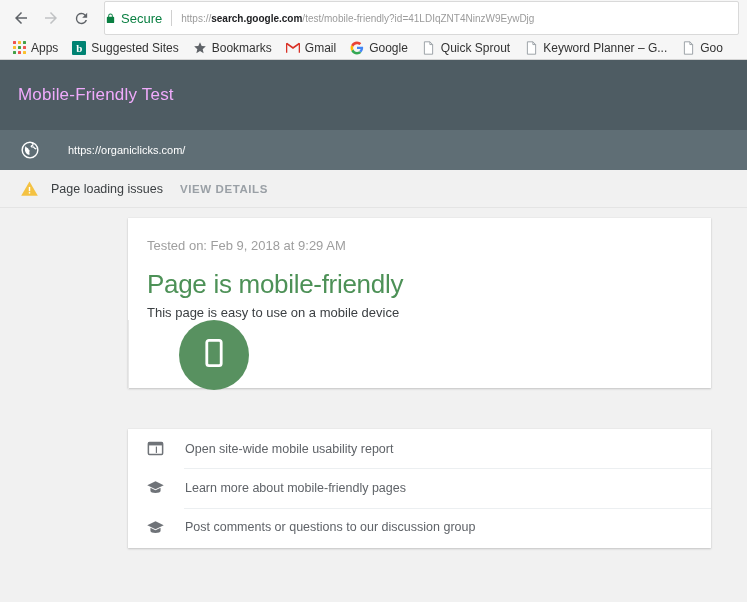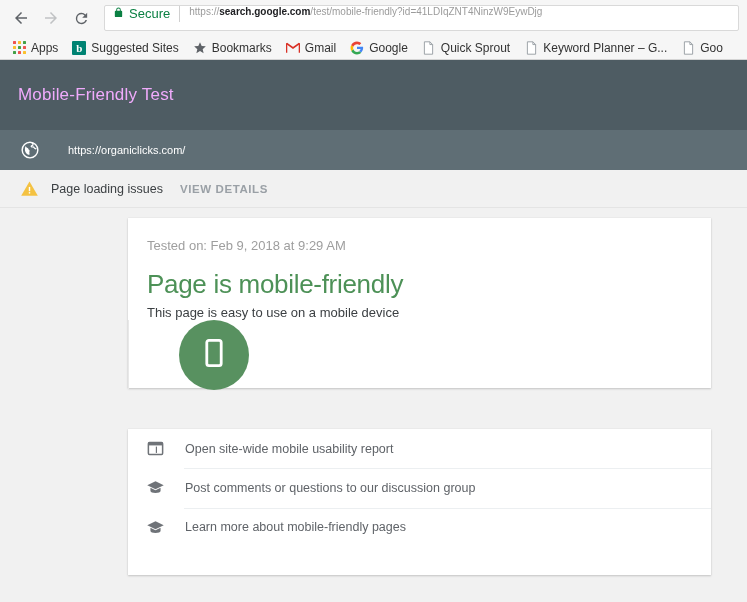--- a/index.html
+++ b/index.html
@@ -37,26 +37,27 @@
     align-items: center;
     justify-content: center;
     margin-right: 4px;
     flex: none;
   }
   .nav-btn svg { display: block; }
   .nav-btn.disabled svg { opacity: .35; }
 
   .omnibox {
     flex: 1;
-    height: 26px;
+    height: 34px;
     background: #ffffff;
     border: 1px solid #d9d9d9;
     border-radius: 2px;
     display: flex;
-    padding: 0 8px;
+    align-items: center;
+    padding: 0 0;
     margin-left: 6px;
     box-sizing: border-box;
     overflow: hidden;
   }
   .lock-icon { flex: none; margin-right: 5px; display:flex; }
   .secure-label {
     color: #0b8043;
     font-size: 13px;
     white-space: nowrap;
     flex: none;
@@ -263,21 +264,21 @@
     position: absolute;
     left: 141px;
     top: 196px;
     font-size: 13.5px;
     color: #6e6e6e;
   }
   .res-card {
     left: 128px;
     top: 221px;
     width: 583px;
-    height: 146px;
+    height: 119px;
   }
   .res-item {
     height: 39.3px;
     display: flex;
     align-items: center;
     padding-left: 18px;
     box-sizing: border-box;
     position: relative;
   }
   .res-item + .res-item::before {
@@ -487,27 +488,27 @@
       <span class="res-label">Open site-wide mobile usability report</span>
     </div>
 
     <div class="res-item">
       <span class="res-ico">
         <svg width="19" height="19" viewBox="0 0 24 24">
           <path d="M12 4.2L1.6 9.2 12 14.2l10.4-5z" fill="#6f7378"></path>
           <path d="M5.6 12.4v4c0 1.2 2.9 2.6 6.4 2.6s6.4-1.4 6.4-2.6v-4L12 15.5z" fill="#6f7378"></path>
         </svg>
       </span>
-      <span class="res-label">Post comments or questions to our discussion group</span>
+      <span class="res-label">Learn more about mobile-friendly pages</span>
     </div>
 
     <div class="res-item">
       <span class="res-ico">
         <svg width="19" height="19" viewBox="0 0 24 24">
           <path d="M12 4.2L1.6 9.2 12 14.2l10.4-5z" fill="#6f7378"></path>
           <path d="M5.6 12.4v4c0 1.2 2.9 2.6 6.4 2.6s6.4-1.4 6.4-2.6v-4L12 15.5z" fill="#6f7378"></path>
         </svg>
       </span>
-      <span class="res-label">Learn more about mobile-friendly pages</span>
+      <span class="res-label">Post comments or questions to our discussion group</span>
     </div>
 
   </div>
 </div>
 
 </body></html>

